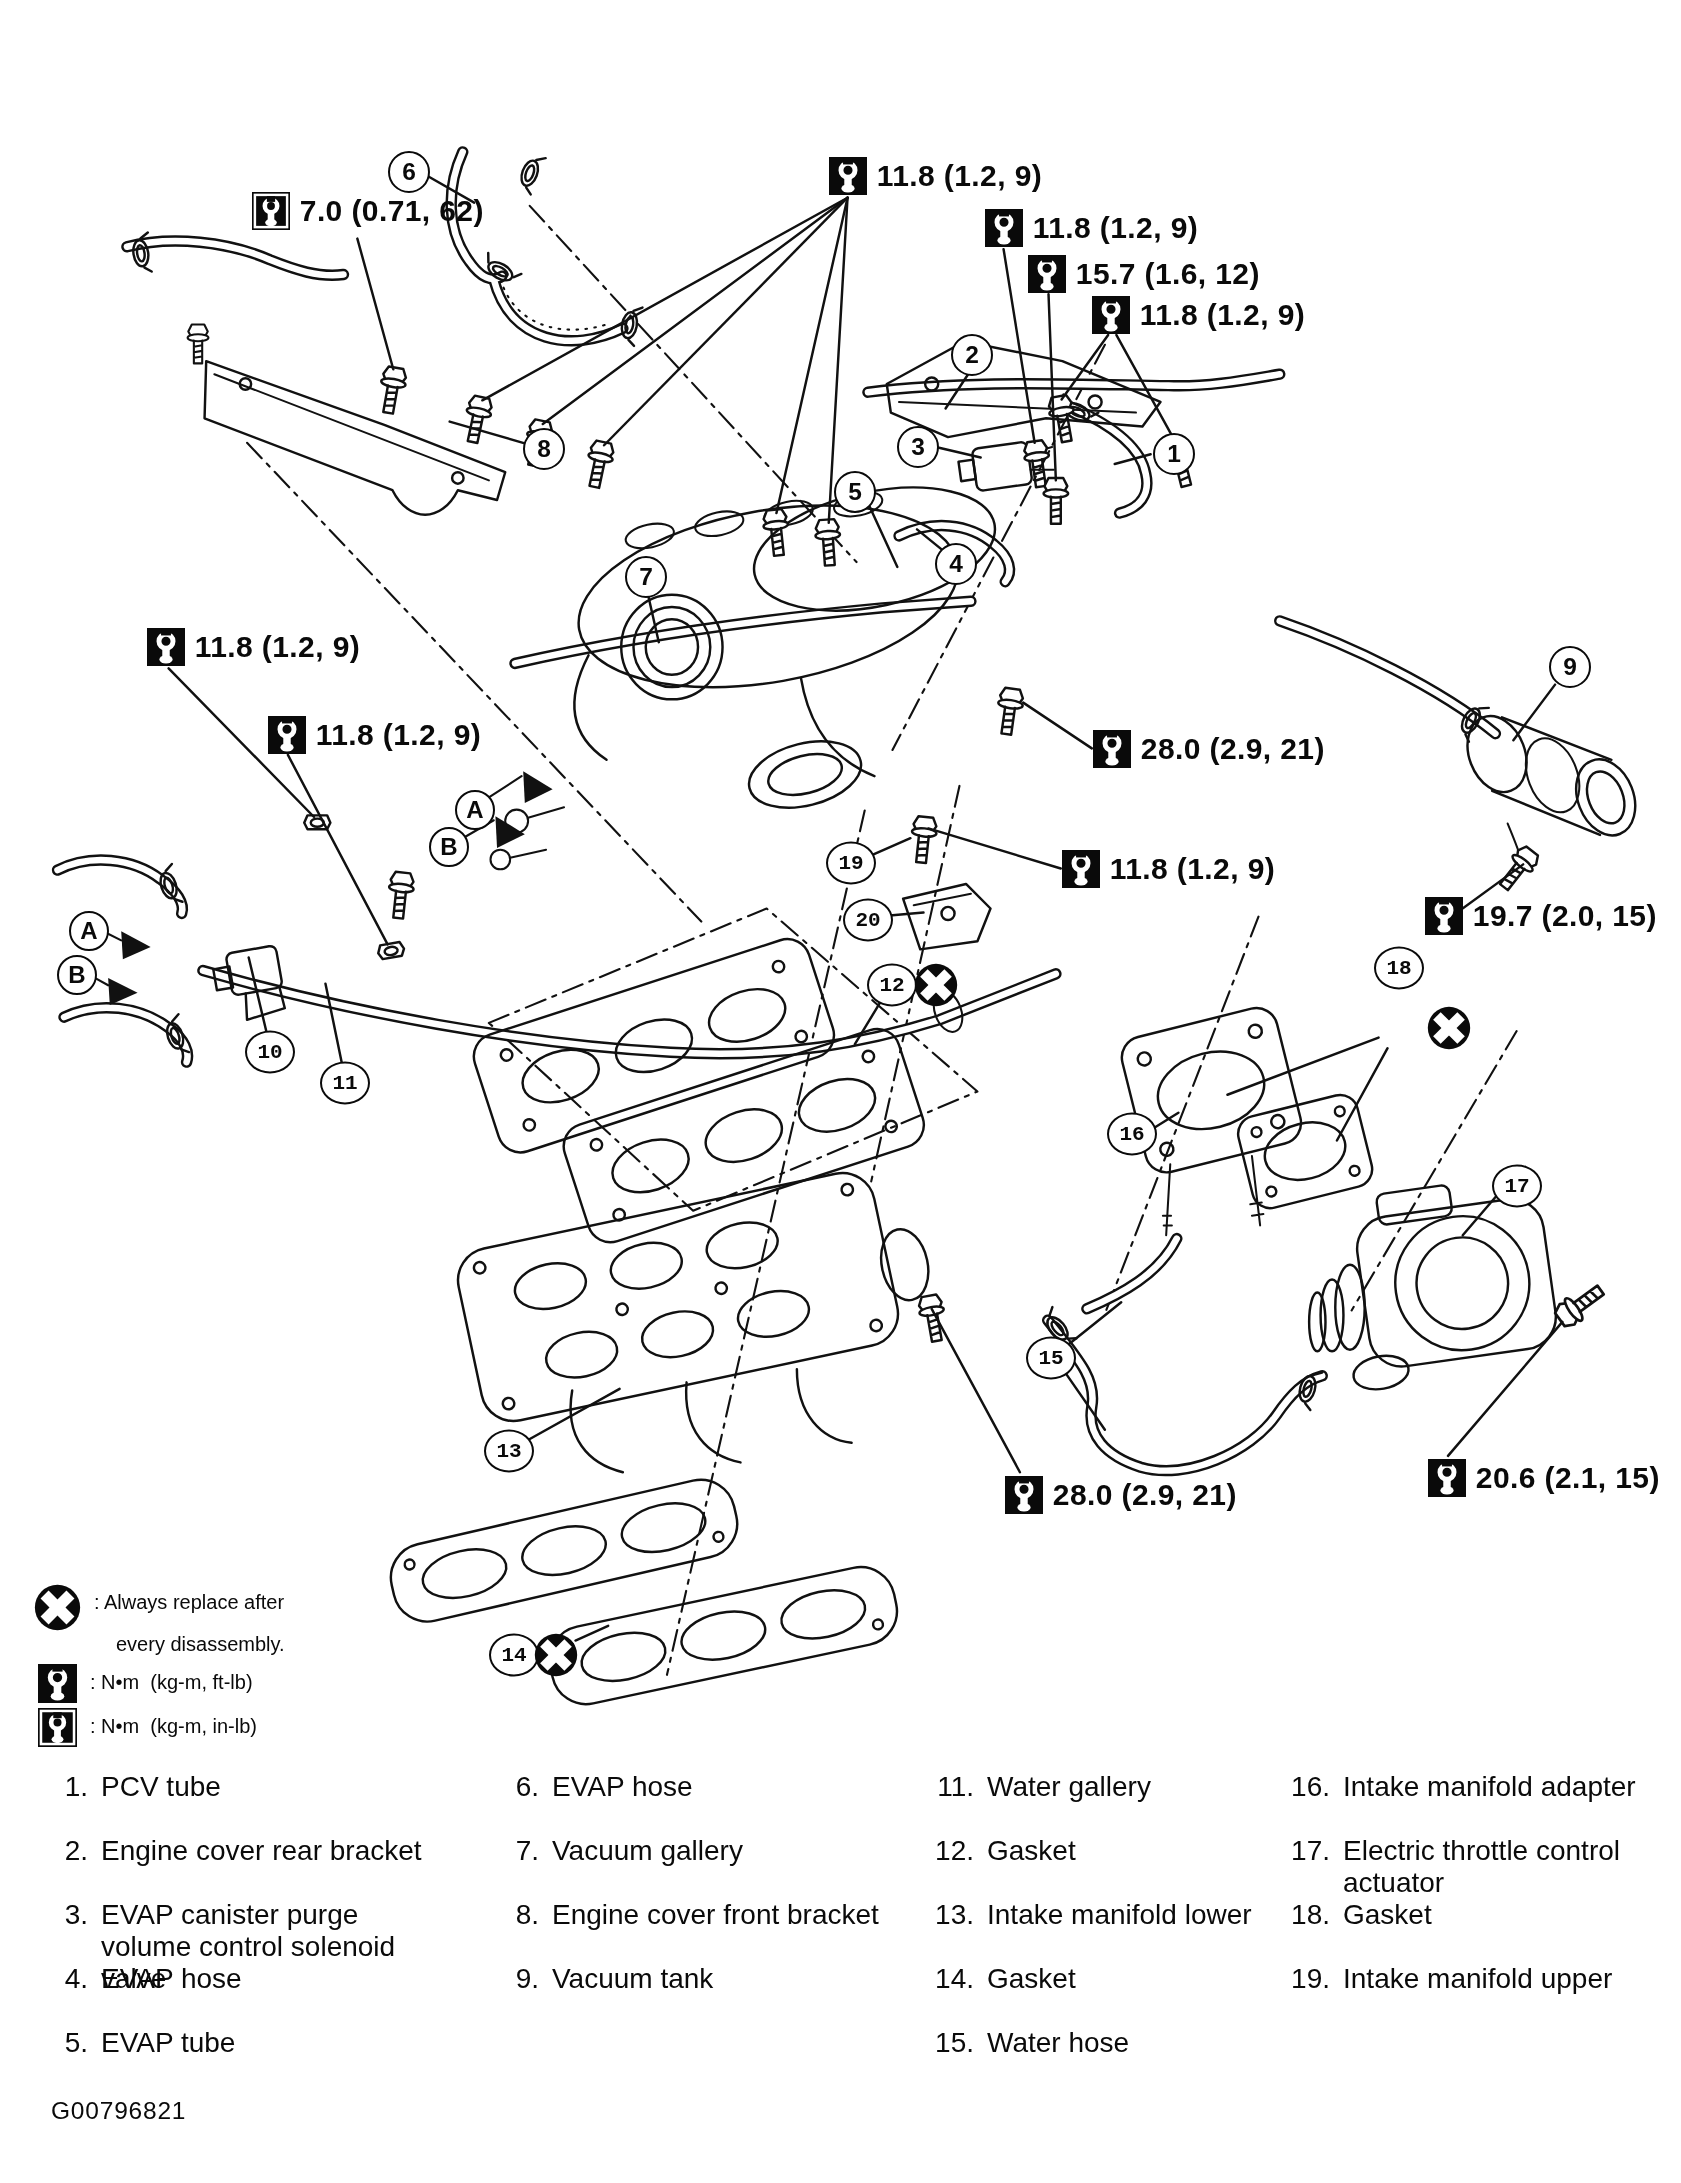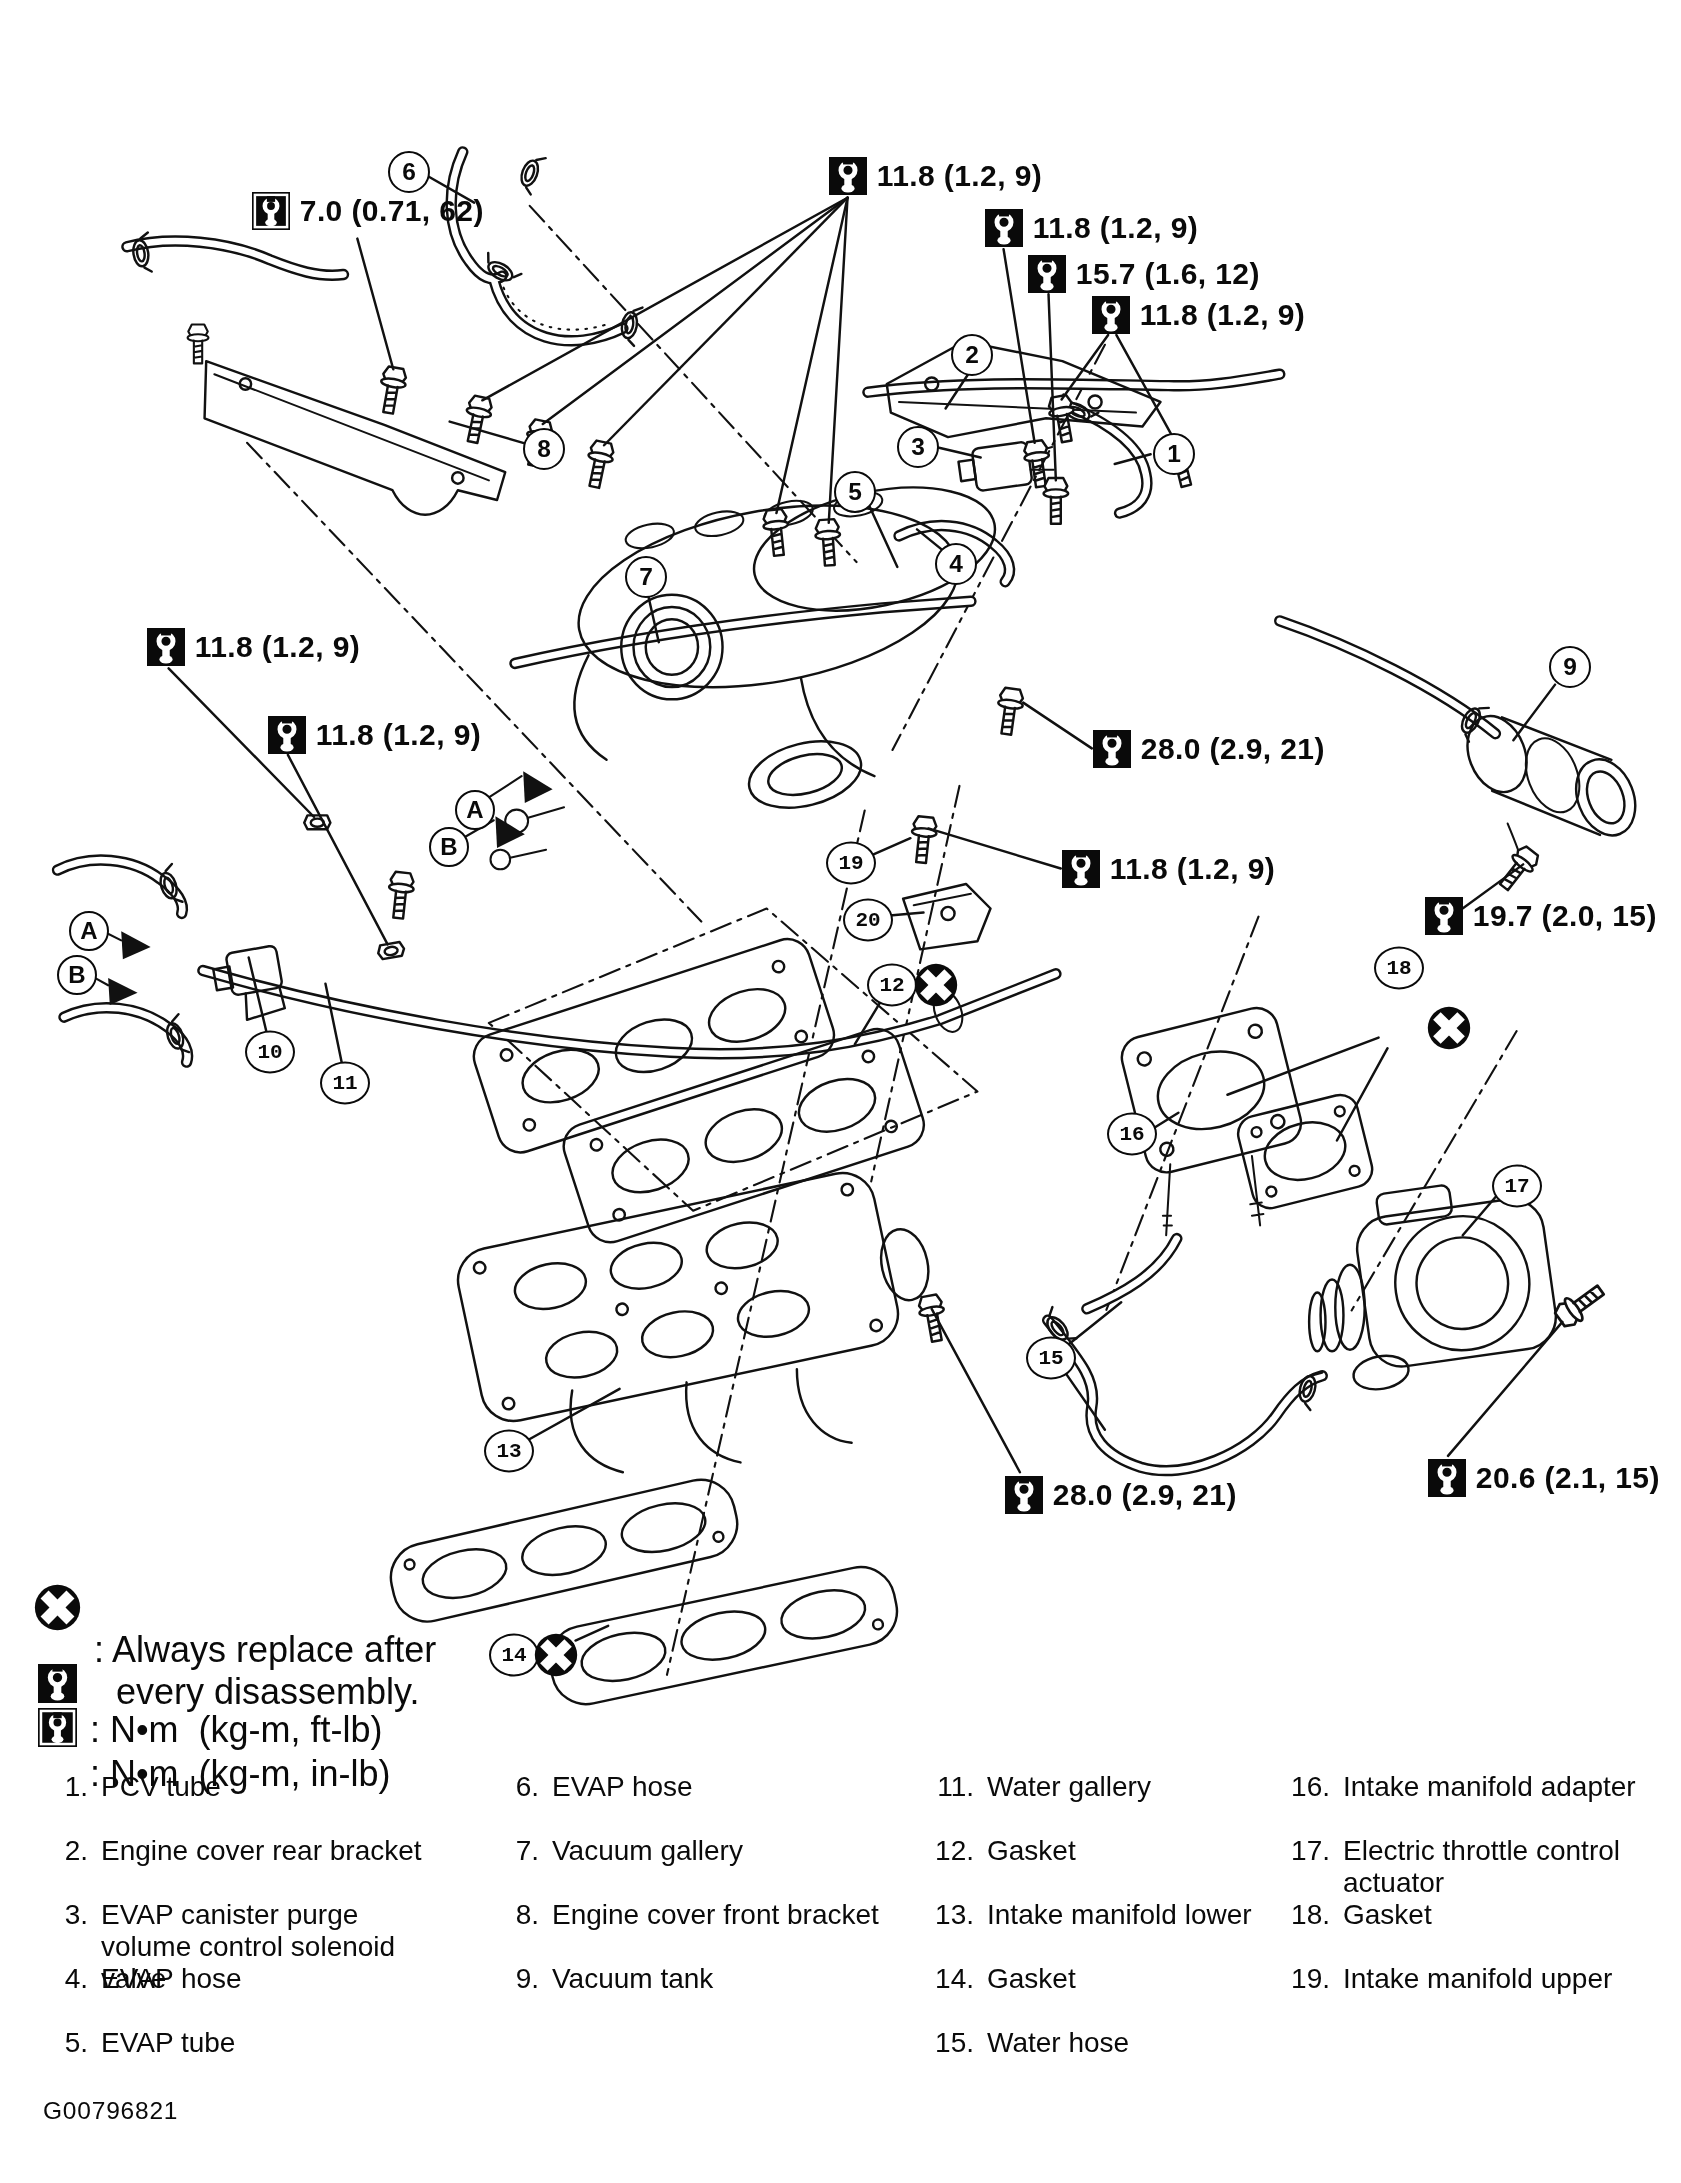--- a/index.html
+++ b/index.html
@@ -20,21 +20,21 @@
   .wicon{width:38px;height:38px;display:inline-block;flex:0 0 38px;}
   
   .co{position:absolute;transform:translate(-50%,-50%);width:38px;height:38px;border:2.9px solid #0a0a0a;
       border-radius:50%;background:#fff;display:flex;align-items:center;justify-content:center;
       font-size:24.5px;font-weight:700;}
   .co.wide{width:46px;height:39px;font-size:21px;font-family:Liberation Mono, monospace;}
   .co.letter{width:36px;height:36px;font-size:24px;}
   .xb{position:absolute;transform:translate(-50%,-50%);width:44px;height:44px;}
   
   .legend-row{position:absolute;display:flex;align-items:flex-start;gap:13px;}
-  .legend-text{font-size:36px;line-height:36px;white-space:pre;margin-top:48px;}
+  .legend-text{font-size:20px;line-height:36px;white-space:pre;}
   
   .pcol{position:absolute;}
   .pitem{display:flex;height:64px;align-items:flex-start;font-size:28px;line-height:32px;}
   .pnum{width:65px;text-align:right;padding-right:13px;flex:0 0 65px;}
   .plabel{flex:1;}
   .figcode{position:absolute;font-size:24.5px;letter-spacing:0.8px;}
 </style>
 </head>
 <body>
 
@@ -643,16 +643,16 @@
   <div class="pitem">
         <span class="pnum">18.</span>
         <span class="plabel">Gasket</span>
       </div>
   <div class="pitem">
         <span class="pnum">19.</span>
         <span class="plabel">Intake manifold upper</span>
       </div>
 </div>
 
-<div class="figcode" style="left:43px;top:2097px">G00796821</div>
+<div class="figcode" style="left:51px;top:2097px">G00796821</div>
 
 </div>
 
 
 </body></html>

